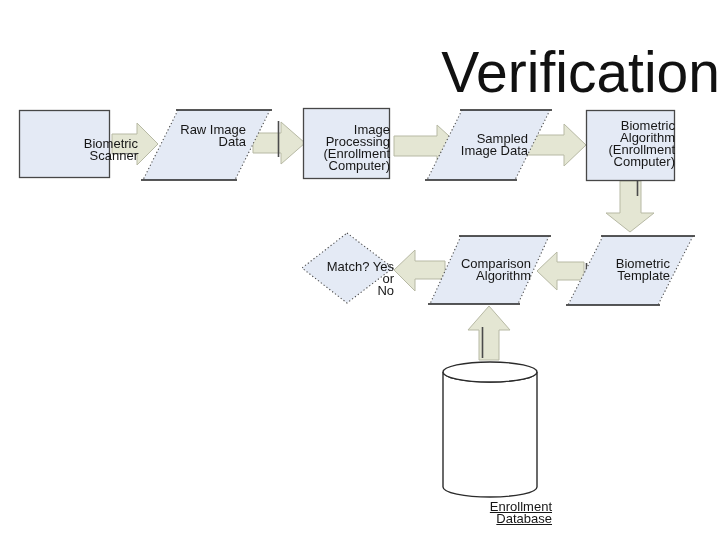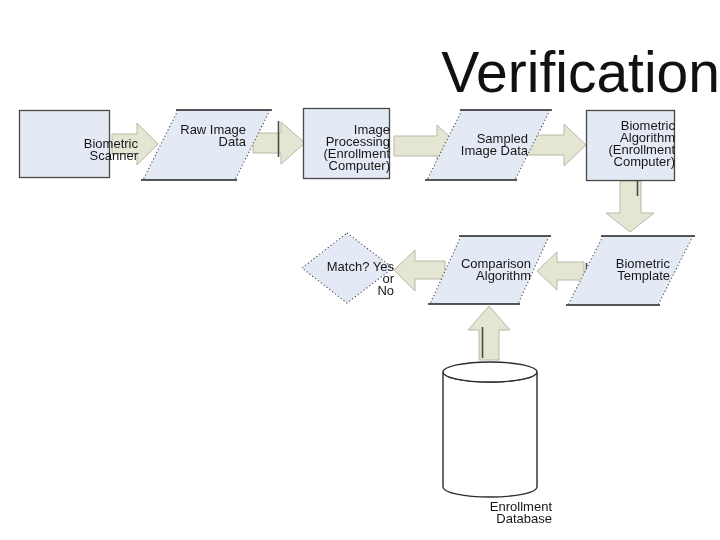--- a/index.html
+++ b/index.html
@@ -17,21 +17,21 @@
     color:#161616;white-space:pre-line;pointer-events:none;
   }
   .lbl-scanner   {left:20px;  top:138px; width:89px;padding-left:29px;}
   .lbl-raw       {left:166px; top:124px; width:80px;}
   .lbl-processing{left:303px; top:124px; width:87px;}
   .lbl-sampled   {left:448px; top:133px; width:80px;}
   .lbl-algorithm {left:587px; top:120px; width:88px;}
   .lbl-template  {left:590px; top:258px; width:80px;}
   .lbl-comparison{left:451px; top:258px; width:80px;}
   .lbl-match     {left:314px; top:255px; width:80px;margin-top:6px;}
-  .lbl-database  {left:432px; top:501px; width:120px;}
+  .lbl-database  {left:432px; top:501px; width:120px;text-decoration:underline;}
   svg{position:absolute;left:0;top:0;}
   .rect-shape{stroke:#474747;stroke-width:1.3;}
   .solid-edge{stroke:#1f1f1f;stroke-width:1.6;}
   .dotted-edge{stroke:#4a4a4a;stroke-width:1.1;stroke-dasharray:1.2 2.4;fill:none;}
   .arrow{stroke:#b7b9a4;stroke-width:1;}
   .cyl{stroke:#2b2b2b;stroke-width:1.4;}
   .tick{stroke:#4b4b4b;stroke-width:1.6;}
   .faint-line{stroke:#8c8c8c;stroke-width:1;}
 </style>
 </head>

